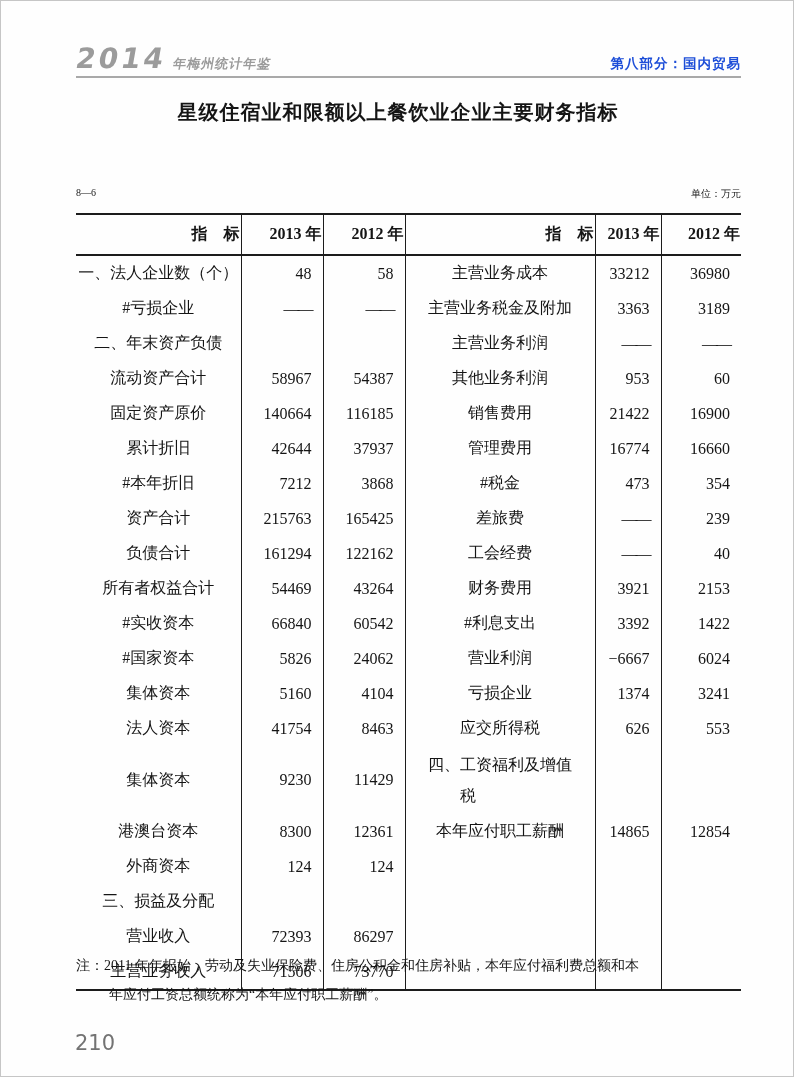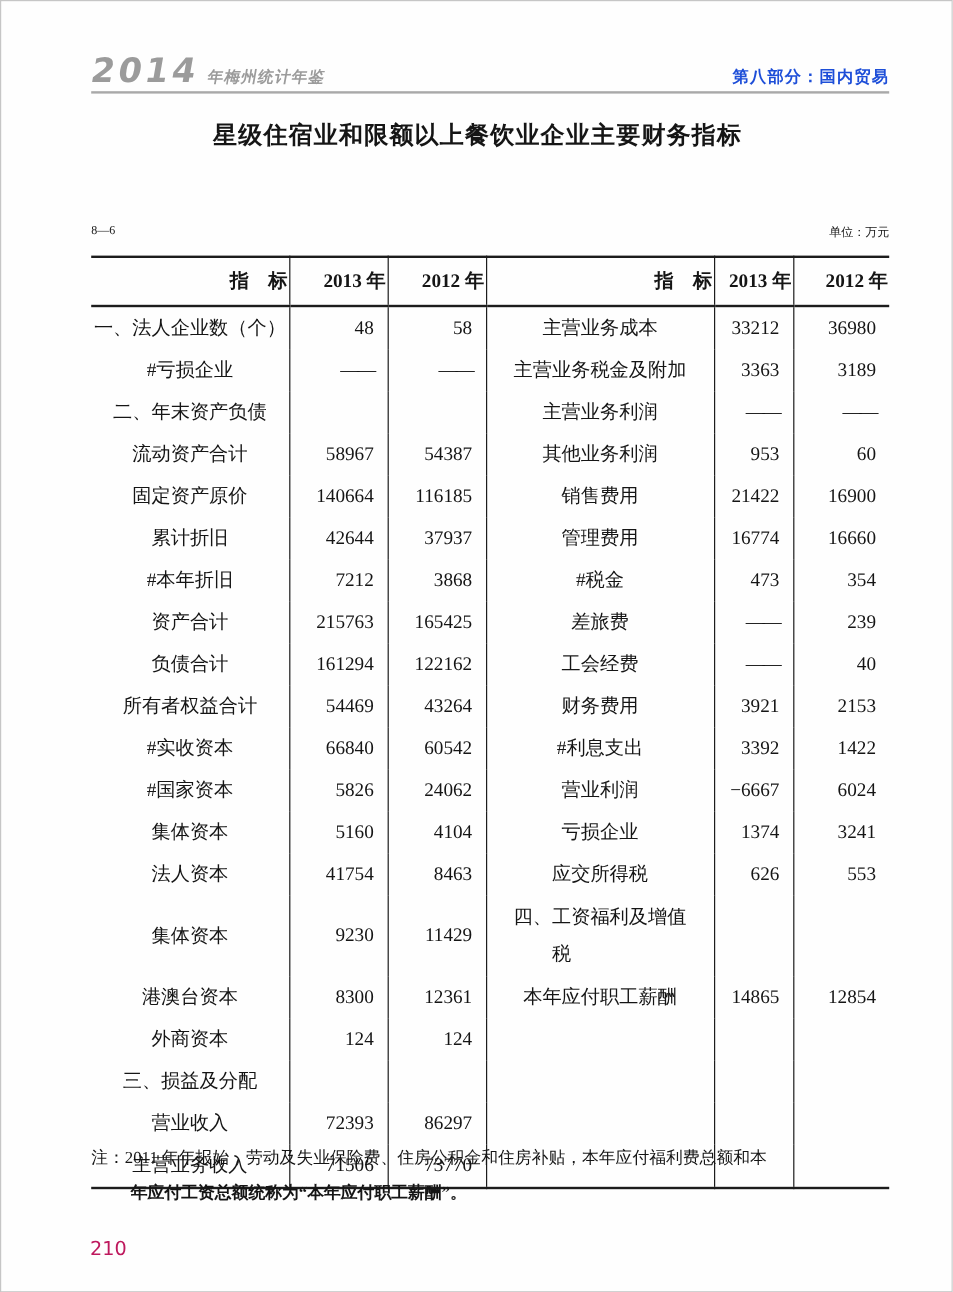--- a/index.html
+++ b/index.html
@@ -55,25 +55,25 @@
   td.c-label{text-align:center;}
   td.c-num{text-align:right;padding-right:11px;}
   .dashval{letter-spacing:-2px;}
   .wrap2{display:inline-block;text-align:left;line-height:31px;white-space:nowrap;}
   .wrap2 .line2{padding-left:32px;}
   
   .note{
     position:absolute;left:75px;width:670px;top:950px;
     font-size:14px;line-height:29px;
   }
-  .note .nline2{padding-left:33px;font-weight:bold;}
+  .note .nline2{padding-left:33px;}
   
   .page-number{
-    position:absolute;left:74px;top:1030px;font-size:16px;
-    font-family:"DejaVu Sans","Liberation Sans",sans-serif;color:#be185d;
+    position:absolute;left:74px;top:1030px;font-size:21px;
+    font-family:"DejaVu Sans","Liberation Sans",sans-serif;color:#737373;
   }
 </style>
 </head>
 <body>
 
 <div class="page">
 
   <div class="header-band">
     <div class="logo">
       <span class="logo-year">2014</span>

